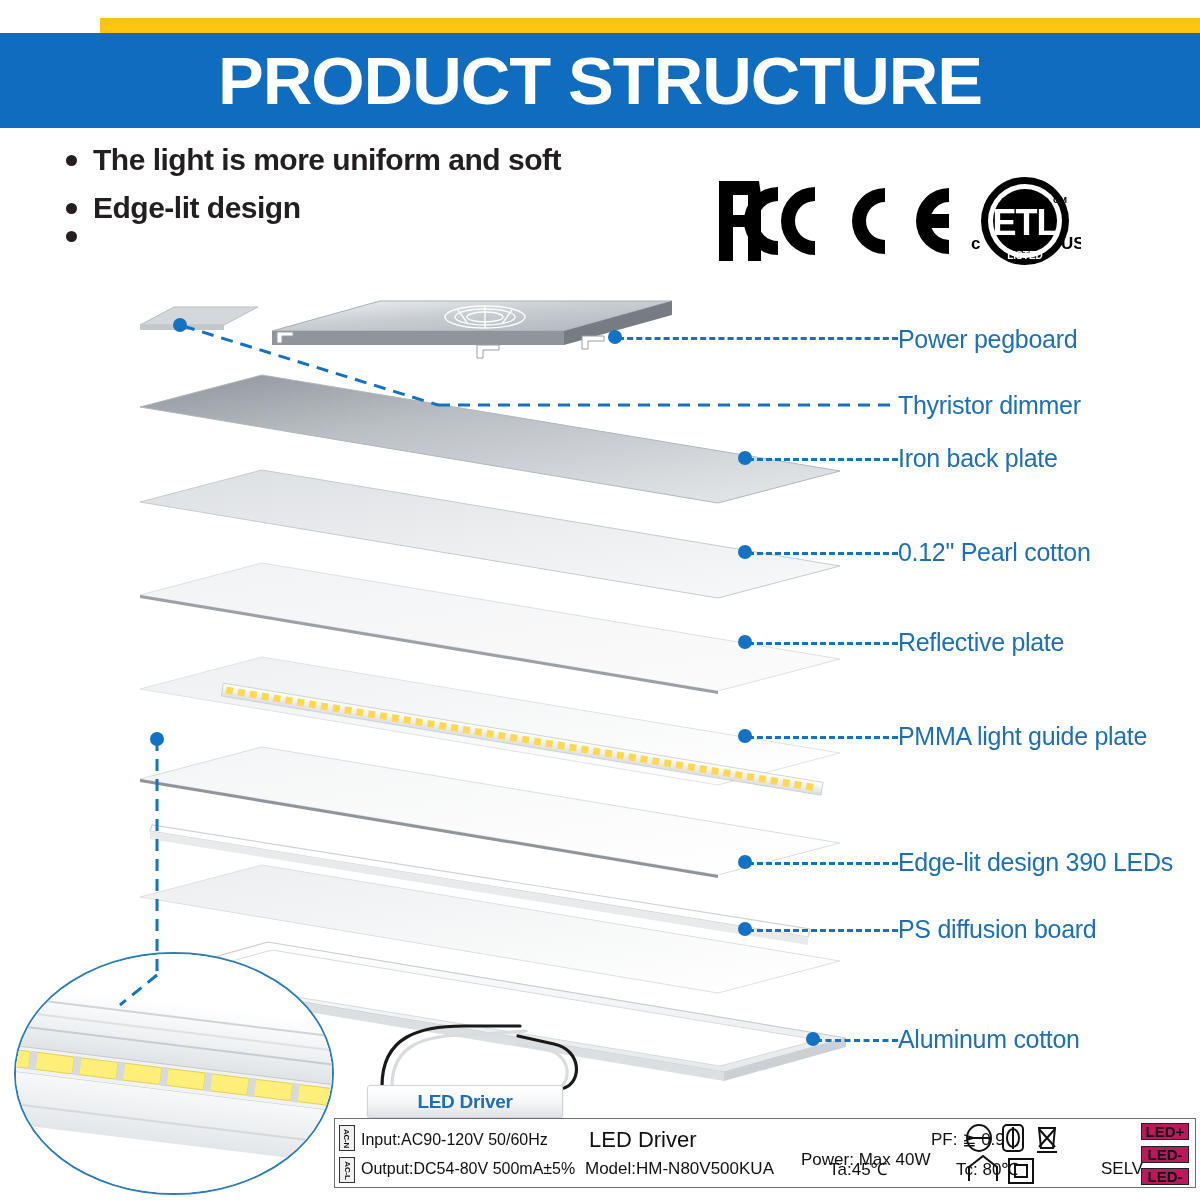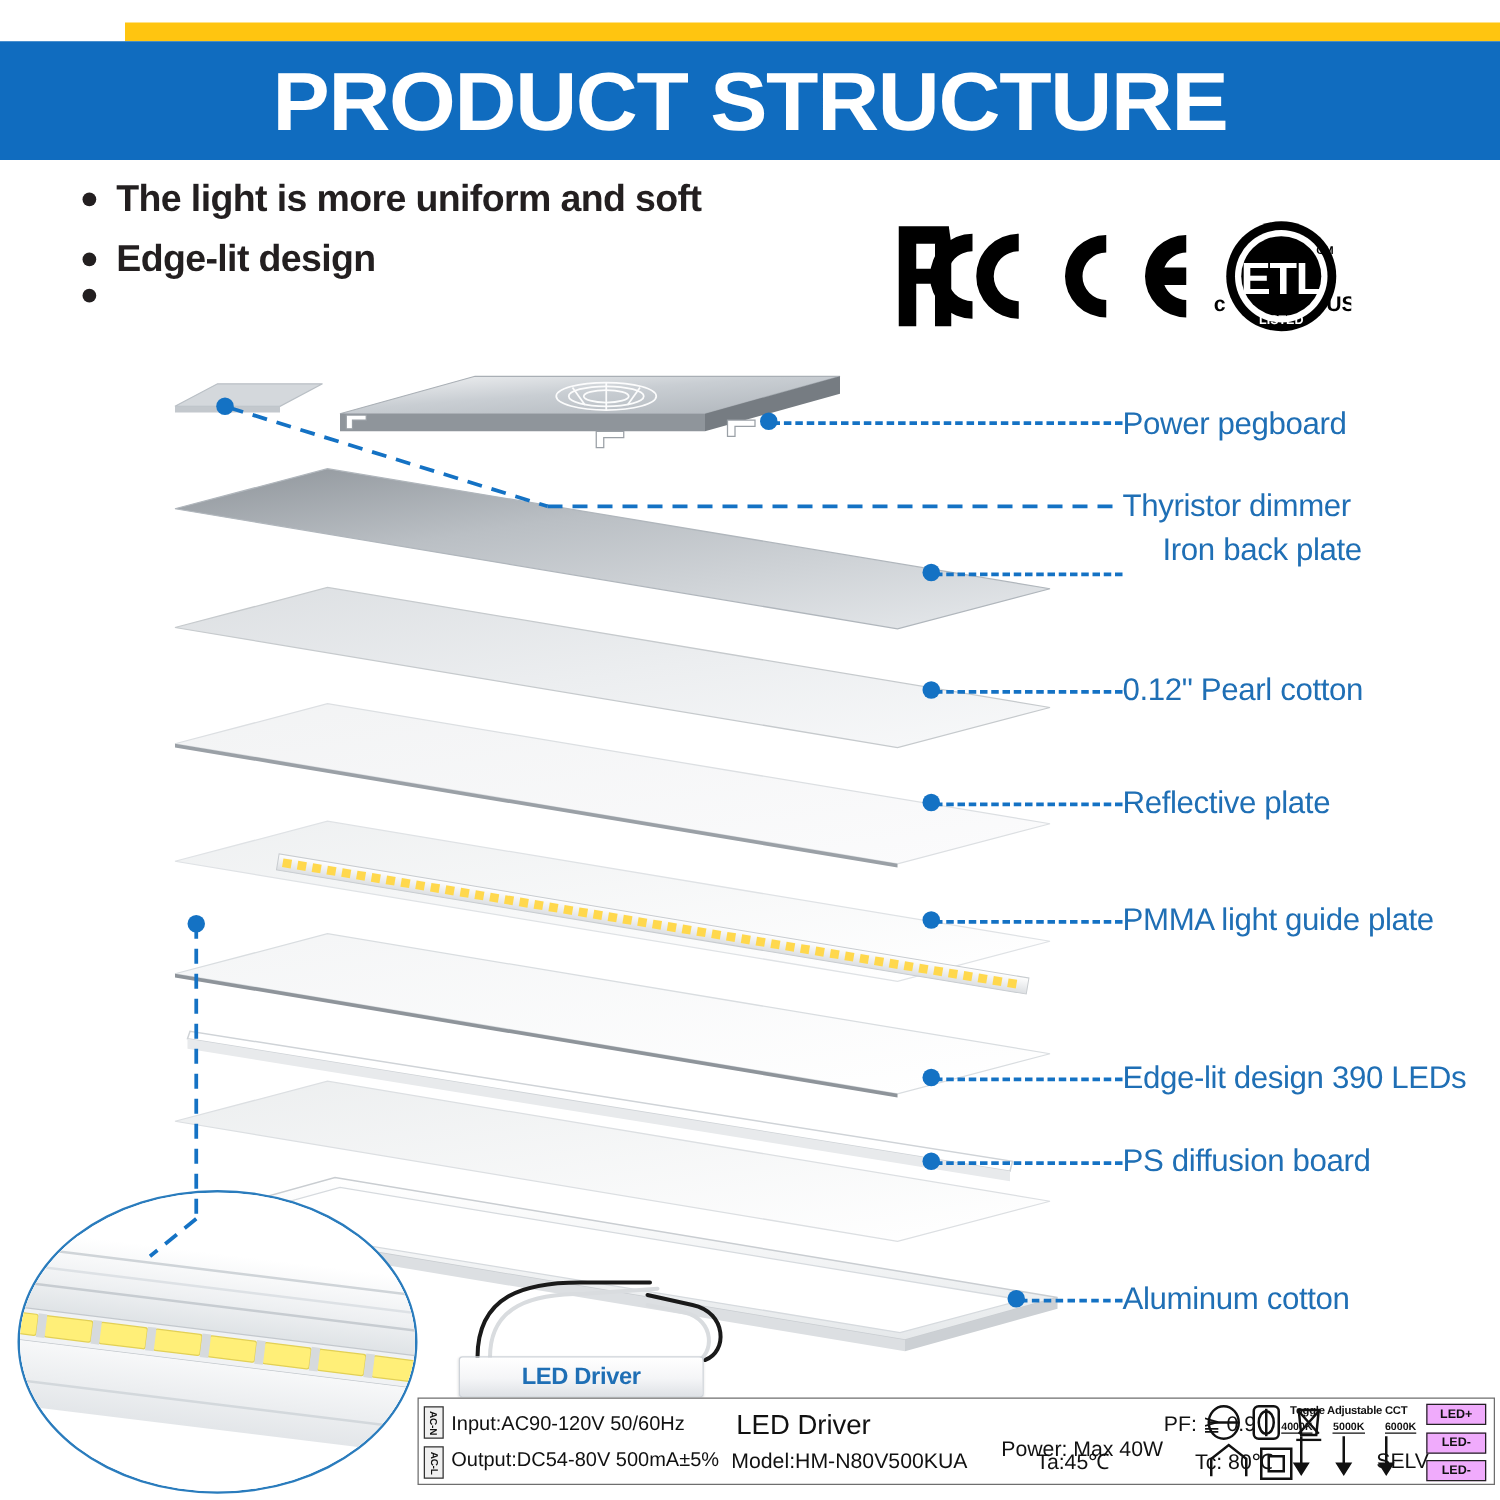--- a/index.html
+++ b/index.html
@@ -100,23 +100,23 @@
   .sp-big { font-size: 22px; }
   .sp-mid { font-size: 17px; }
   .cct-block { position: absolute; left: 1022px; top: 1122px; width: 112px; height: 62px; }
   .cct-title { font-size: 9px; font-weight: 700; color: #111; text-align: center; letter-spacing: -.2px; }
   .cct-vals { display: flex; justify-content: space-between; margin-top: 3px; padding: 0 2px; }
   .cct-val { font-size: 8.5px; font-weight: 700; color: #111; border-bottom: 1.5px solid #111; }
   .cct-arrows { position: relative; height: 34px; }
 
   .led-terms { position: absolute; left: 1142px; top: 1122px; width: 48px; height: 62px; display: flex; flex-direction: column; justify-content: space-between; }
   .led-term {
-    height: 17px; border: 1.5px solid #222; background: #f0abfc;
+    height: 17px; border: 1.5px solid #222; background: #be185d;
     display: flex; align-items: center; justify-content: center;
-    font-size: 10px; font-weight: 700; color: #111;
+    font-size: 15px; font-weight: 700; color: #111;
   }
 </style>
 </head>
 <body>
 
 <div class="page">
 
   <div class="yellow-bar"></div>
   <div class="blue-bar"></div>
   <div class="title">PRODUCT STRUCTURE</div>
@@ -392,21 +392,21 @@
     <div class="leader" style="left:748px; top:267px; width:150px;"></div>
     <div class="leader" style="left:748px; top:357px; width:150px;"></div>
     <div class="leader" style="left:748px; top:451px; width:150px;"></div>
     <div class="leader" style="left:748px; top:577px; width:150px;"></div>
     <div class="leader" style="left:748px; top:644px; width:150px;"></div>
     <div class="leader" style="left:816px; top:754px; width:82px;"></div>
   </div>
 
   <div class="callout-label" style="top:325px;">Power pegboard</div>
   <div class="callout-label" style="top:391px;">Thyristor dimmer</div>
-  <div class="callout-label" style="top:426px;margin-left:32px;">Iron back plate</div>
+  <div class="callout-label" style="top:444px;">Iron back plate</div>
   <div class="callout-label" style="top:538px;">0.12" Pearl cotton</div>
   <div class="callout-label" style="top:628px;">Reflective plate</div>
   <div class="callout-label" style="top:722px;">PMMA light guide plate</div>
   <div class="callout-label" style="top:848px;">Edge-lit design 390 LEDs</div>
   <div class="callout-label" style="top:915px;">PS diffusion board</div>
   <div class="callout-label" style="top:1025px;">Aluminum cotton</div>
 
   <div class="magnifier">
     <svg width="318" height="241" viewBox="0 0 318 241">
       <defs>
@@ -512,38 +512,20 @@
     </svg>
 
     <svg style="position:absolute; left:630px; top:34px;" width="100" height="32" viewBox="0 0 100 32">
       <g fill="none" stroke="#111" stroke-width="2">
         <path d="M4 28 L4 14 L18 3 L32 14 L32 28"></path>
         <rect x="44" y="6" width="24" height="24"></rect>
         <rect x="50" y="12" width="12" height="12"></rect>
       </g>
     </svg>
 
-    <div class="cct-block" style="left:688px; top:4px; position:absolute; width:112px; height:62px;">
-      <div class="cct-title">Toggle Adjustable CCT</div>
-      <div class="cct-vals">
-        <span class="cct-val">4000K</span>
-        <span class="cct-val">5000K</span>
-        <span class="cct-val">6000K</span>
-      </div>
-      <svg class="cct-arrows" width="112" height="34" viewBox="0 0 112 34">
-        <g stroke="#111" stroke-width="2" fill="#111">
-          <line x1="18" y1="2" x2="18" y2="26"></line>
-            <polygon points="13,24 23,24 18,32"></polygon>
-          <line x1="52" y1="2" x2="52" y2="26"></line>
-            <polygon points="47,24 57,24 52,32"></polygon>
-          <line x1="86" y1="2" x2="86" y2="26"></line>
-            <polygon points="81,24 91,24 86,32"></polygon>
-        </g>
-      </svg>
-    </div>
 
     <div class="led-terms" style="left:806px; top:4px; position:absolute; width:48px; height:62px;">
       <div class="led-term">LED+</div>
       <div class="led-term">LED-</div>
       <div class="led-term">LED-</div>
     </div>
   </div>
 
 </div>
 

